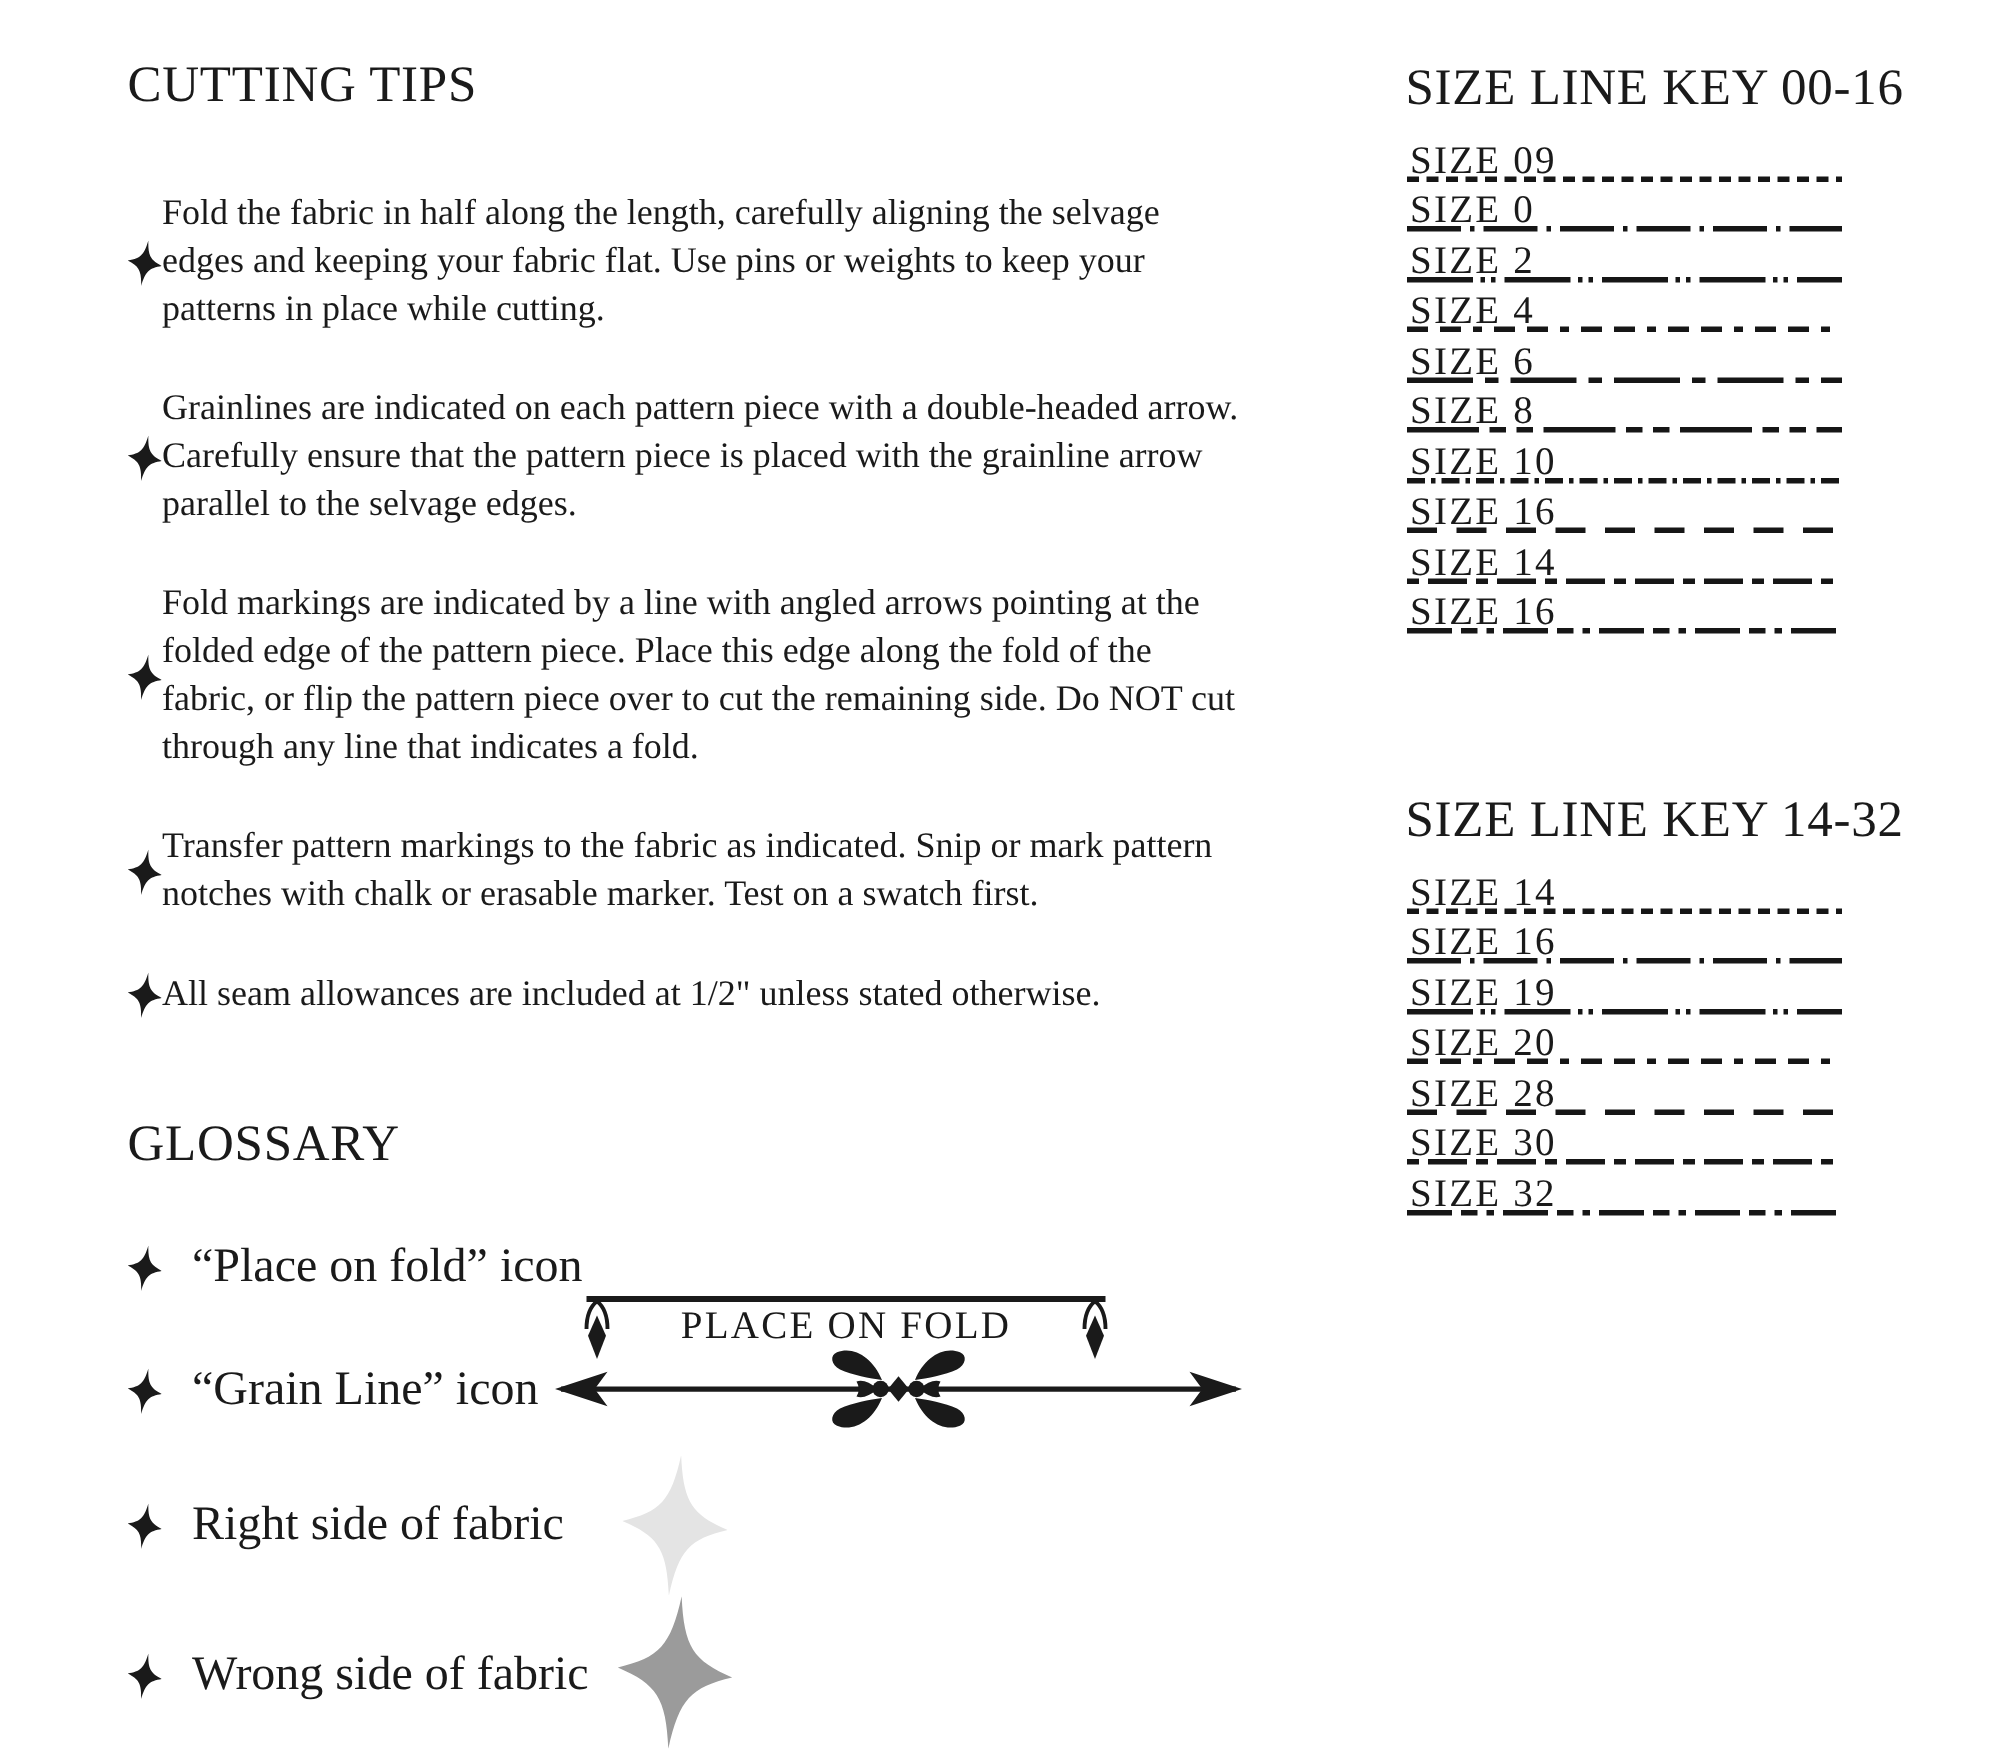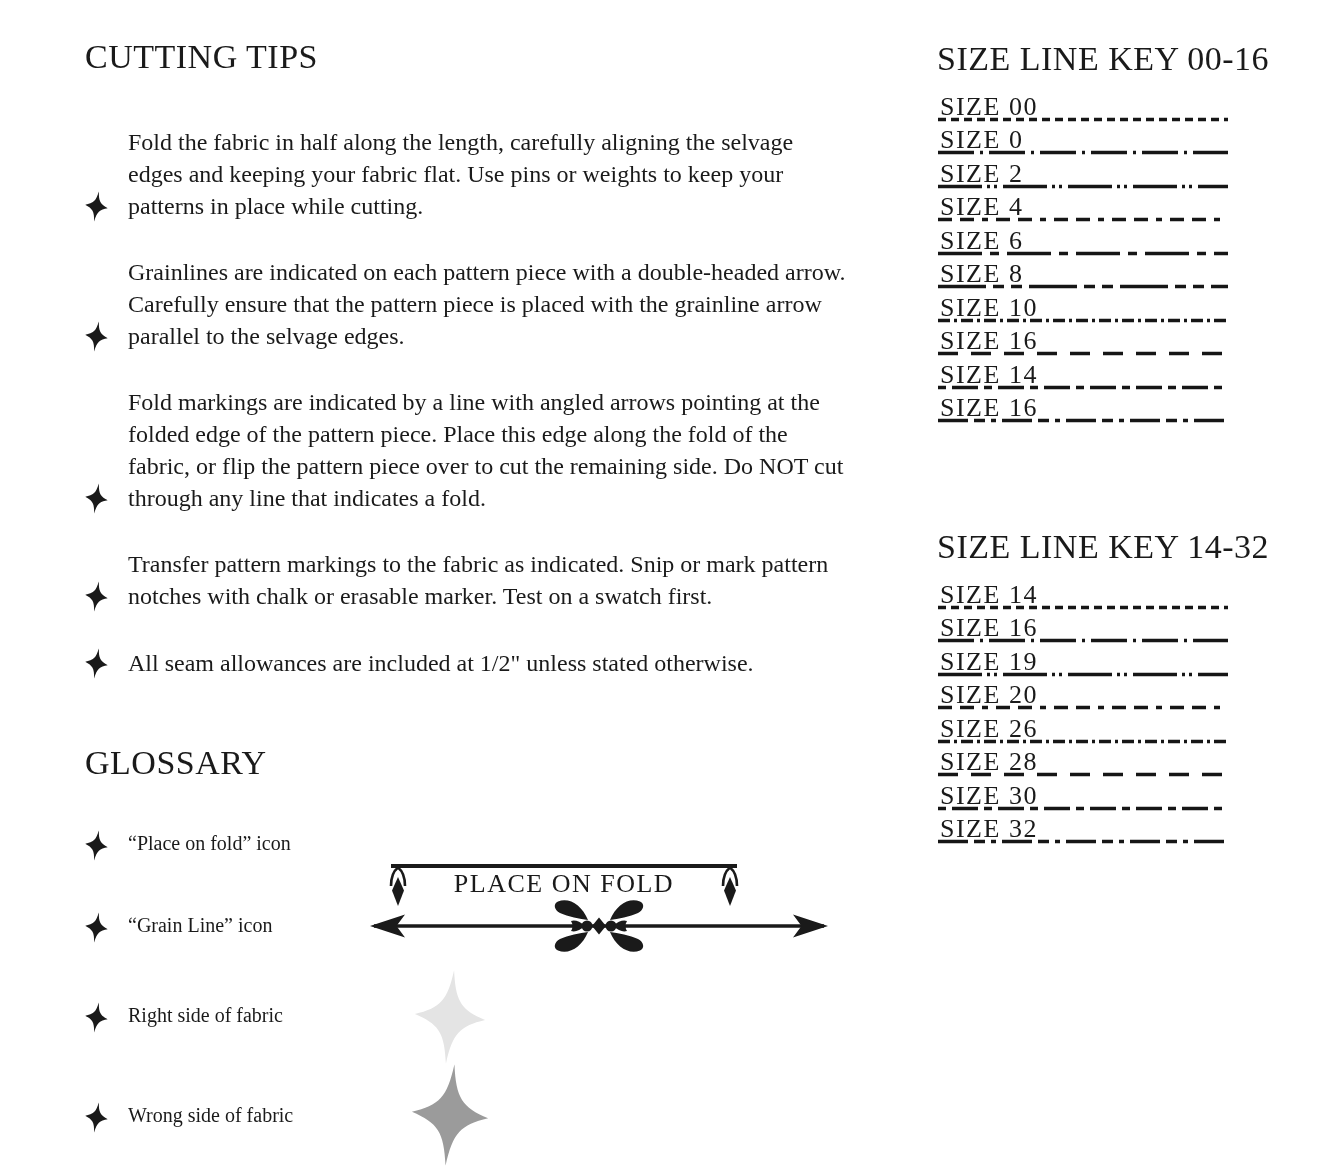--- a/index.html
+++ b/index.html
@@ -8,27 +8,27 @@
     width:1334px;height:1176px;position:relative;background:#ffffff;
     font-family:"Liberation Serif", serif;color:#1a1a1a;overflow:hidden;
     -webkit-font-smoothing:antialiased;
   }
   .abs{position:absolute;}
   h1,h2{margin:0;font-weight:400;font-size:34px;letter-spacing:.5px;line-height:1.1;}
 
   
   .cutting-heading{left:85px;top:38px;}
   .bullets{left:85px;top:126px;width:800px;list-style:none;margin:0;padding:0;}
-  .tip{display:flex;gap:20px;margin-bottom:34px;align-items:flex-end;}
+  .tip{display:flex;margin-bottom:34px;align-items:center;}
   .tip p{margin:0;font-size:24px;line-height:32px;width:720px;}
   .bullet-star{width:23px;height:31px;flex:none;margin-top:2px;transform:rotate(9deg);}
 
   .glossary-heading{left:85px;top:744px;}
   .gl-row{position:absolute;left:85px;display:flex;gap:20px;align-items:flex-start;}
-  .gl-label{font-size:20px;line-height:31px;white-space:nowrap;}
+  .gl-label{font-size:32px;line-height:31px;white-space:nowrap;}
 
   
   .pof{left:386px;top:857px;width:356px;height:52px;}
   .pof-line{position:absolute;left:5px;right:5px;top:7px;height:4px;background:#1a1a1a;}
   .pof-arrow{position:absolute;top:9px;width:20px;height:42px;}
   .pof-arrow.left{left:2px;}
   .pof-arrow.right{right:2px;}
   .pof-text{position:absolute;left:0;right:0;top:11px;text-align:center;
             font-size:26px;letter-spacing:1.5px;line-height:1.2;}
 
@@ -163,21 +163,21 @@
   <use href="#star4" fill="#9b9b9b"></use>
 </svg>
 
 <h2 class="abs key1-heading">SIZE LINE KEY 00-16</h2>
 
 <div class="szlist k1">
   <div class="szrow">
     <svg class="szline" viewBox="0 0 290 5" preserveAspectRatio="none">
         <line x1="0" y1="2.5" x2="290" y2="2.5" stroke="#161616" stroke-width="3.6" stroke-dasharray="8 5"></line>
       </svg>
-    <span class="szlabel">SIZE 00</span>
+    <span class="szlabel">SIZE 09</span>
   </div>
   <div class="szrow">
     <svg class="szline" viewBox="0 0 290 5" preserveAspectRatio="none">
         <line x1="0" y1="2.5" x2="290" y2="2.5" stroke="#161616" stroke-width="3.6" stroke-dasharray="36 6 3 6"></line>
       </svg>
     <span class="szlabel">SIZE 0</span>
   </div>
   <div class="szrow">
     <svg class="szline" viewBox="0 0 290 5" preserveAspectRatio="none">
         <line x1="0" y1="2.5" x2="290" y2="2.5" stroke="#161616" stroke-width="3.6" stroke-dasharray="44 5 3 4 3 6"></line>
@@ -250,26 +250,20 @@
     <span class="szlabel">SIZE 19</span>
   </div>
   <div class="szrow">
     <svg class="szline" viewBox="0 0 290 5" preserveAspectRatio="none">
         <line x1="0" y1="2.5" x2="290" y2="2.5" stroke="#161616" stroke-width="3.6" stroke-dasharray="14 8 14 8 6 8"></line>
       </svg>
     <span class="szlabel">SIZE 20</span>
   </div>
   <div class="szrow">
     <svg class="szline" viewBox="0 0 290 5" preserveAspectRatio="none">
-        <line x1="0" y1="2.5" x2="290" y2="2.5" stroke="#161616" stroke-width="3.6" stroke-dasharray="12 4 3 4"></line>
-      </svg>
-    <span class="szlabel">SIZE 26</span>
-  </div>
-  <div class="szrow">
-    <svg class="szline" viewBox="0 0 290 5" preserveAspectRatio="none">
         <line x1="0" y1="2.5" x2="290" y2="2.5" stroke="#161616" stroke-width="3.6" stroke-dasharray="20 13"></line>
       </svg>
     <span class="szlabel">SIZE 28</span>
   </div>
   <div class="szrow">
     <svg class="szline" viewBox="0 0 290 5" preserveAspectRatio="none">
         <line x1="0" y1="2.5" x2="290" y2="2.5" stroke="#161616" stroke-width="3.6" stroke-dasharray="8 6 26 6"></line>
       </svg>
     <span class="szlabel">SIZE 30</span>
   </div>

